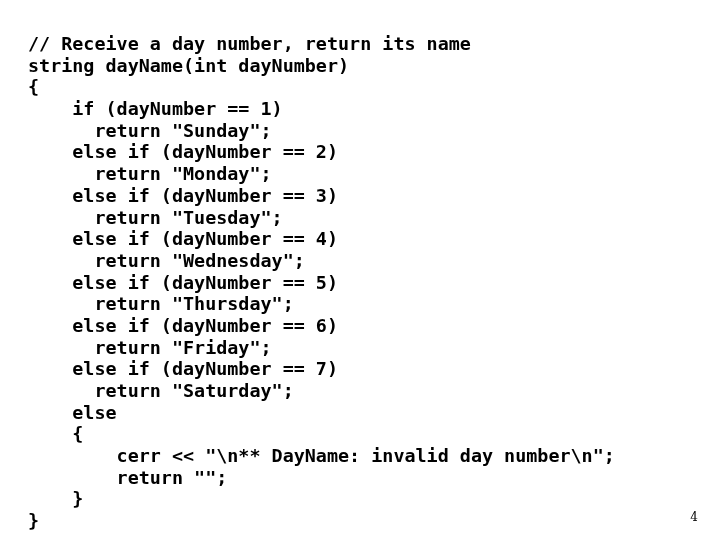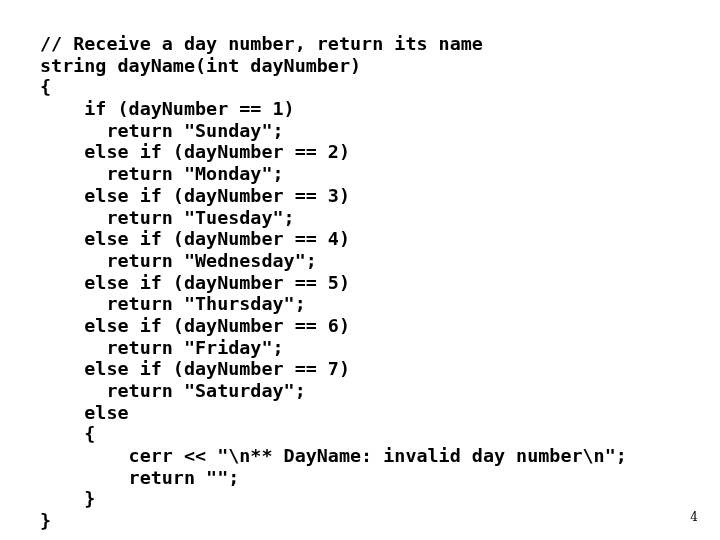--- a/index.html
+++ b/index.html
@@ -18,21 +18,21 @@
   #slide {
     position: absolute;
     left: 0;
     top: 0;
     width: 720px;
     height: 540px;
     background: #ffffff;
   }
   #code-block {
     position: absolute;
-    left: 40px;
+    left: 28px;
     top: 33px;
     width: 660px;
     margin: 0;
     padding: 0;
     font-family: "DejaVu Sans Mono", "Liberation Mono", monospace;
     font-size: 18.4px;
     font-weight: bold;
     line-height: 21.7px;
     color: #000000;
     letter-spacing: 0px;

